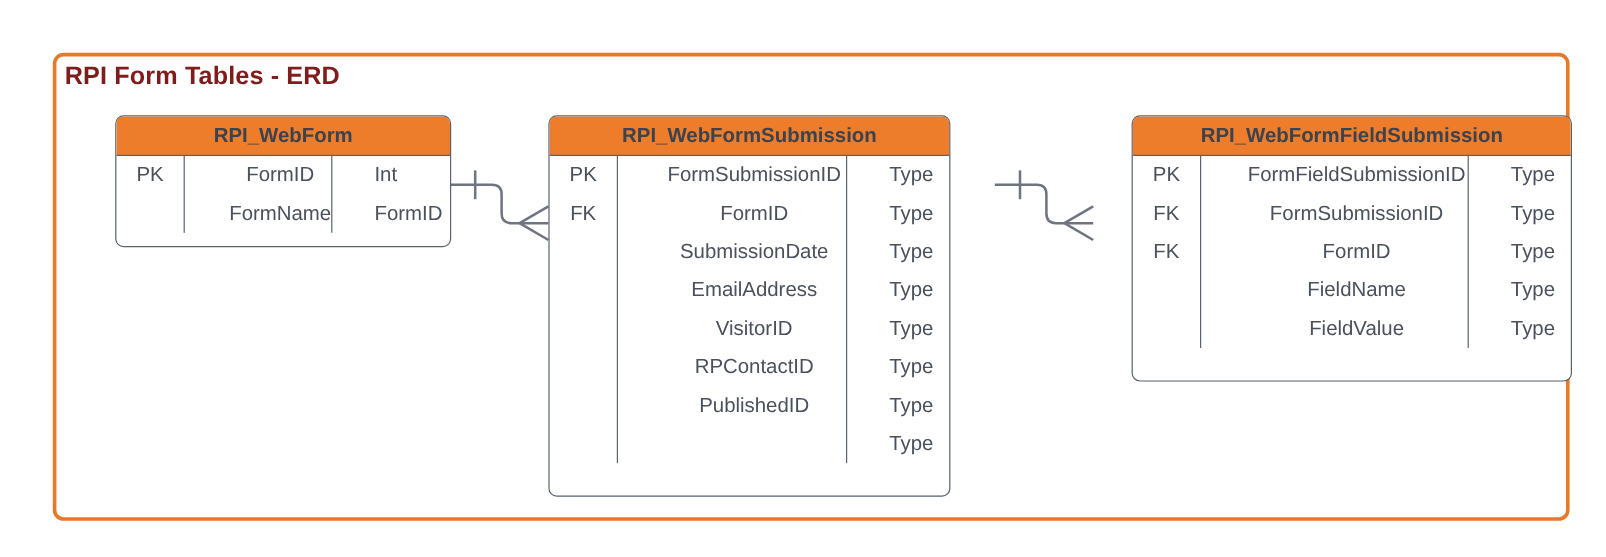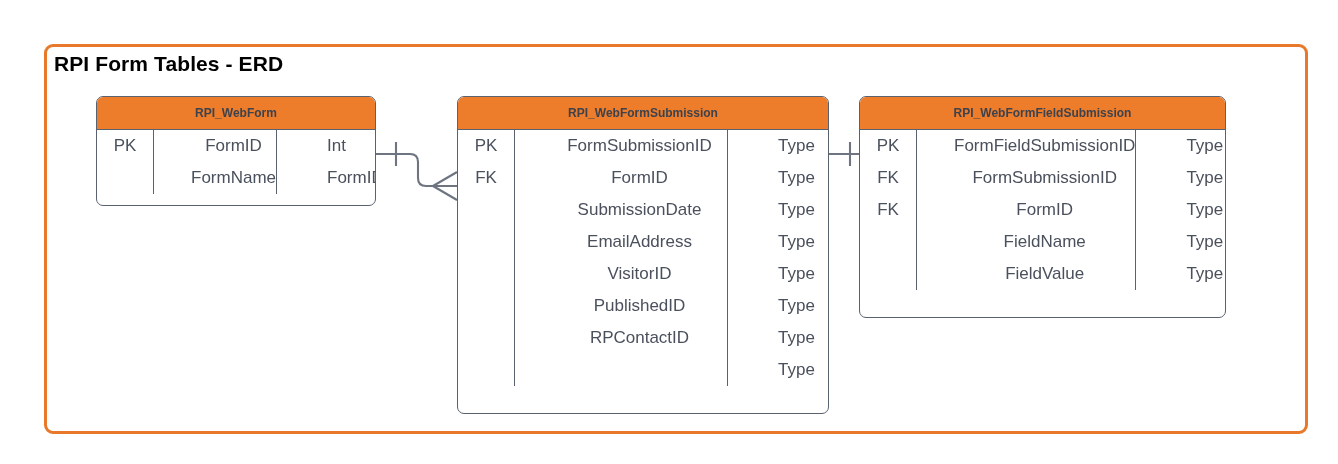--- a/index.html
+++ b/index.html
@@ -10,47 +10,47 @@
   #canvas{position:absolute;left:0;top:0;width:1338px;height:464px;}
 
   
   .erd-frame{
     position:absolute;left:44px;top:44px;width:1264px;height:390px;
     border:3px solid #E8792A;border-radius:9px;background:#ffffff;
     box-sizing:border-box;
   }
   .erd-title{
     position:absolute;left:54px;top:52px;
-    font-size:21px;font-weight:bold;color:#000000;letter-spacing:.1px;
+    font-size:21px;font-weight:bold;color:#7f1d1d;letter-spacing:.1px;
     white-space:nowrap;
   }
 
   
   .entity{
     position:absolute;box-sizing:border-box;
     border:1.6px solid #5A6270;border-radius:7px;
     background:#ffffff;overflow:hidden;
   }
   .entity-header{
     background:#ED7D2B;color:#3D424D;
-    font-size:12px;font-weight:bold;text-align:center;
+    font-size:17px;font-weight:bold;text-align:center;
     line-height:32px;height:32px;
     border-bottom:1.6px solid #5A6270;
     white-space:nowrap;overflow:hidden;
   }
   .entity-body{position:relative;display:flex;align-items:stretch;gap:28px;}
   .col-key{
     box-sizing:border-box;border-right:1.3px solid #5A6270;
     flex:0 0 auto;
   }
   .col-name{
     box-sizing:border-box;border-right:1.3px solid #5A6270;
     flex:1 1 auto;
   }
-  .col-type{flex:0 0 auto;box-sizing:border-box;margin-left:15px;}
+  .col-type{flex:0 0 auto;box-sizing:border-box;}
   .cell{
     height:32px;line-height:32px;font-size:17px;color:#4A505C;
     white-space:nowrap;overflow:hidden;
   }
   .cell.key{text-align:center;}
   .cell.name{padding-left:9px;text-align:center;}
   .cell.type{padding-left:7px;}
 
   
   .connector{position:absolute;left:0;top:0;width:1338px;height:464px;
@@ -88,56 +88,56 @@
         <div class="cell name">FormID</div>
         <div class="cell name">FormName</div>
       </div>
       <div class="col-type" style="width:85px;">
         <div class="cell type">Int</div>
         <div class="cell type">FormID</div>
       </div>
     </div>
   </div>
 
-  <div class="entity" style="left:457px;top:96px;width:372px;height:318px;">
+  <div class="entity" style="left:457px;top:96px;width:335px;height:318px;">
     <div class="entity-header">RPI_WebFormSubmission</div>
     <div class="entity-body">
       <div class="col-key" style="width:57px;">
         <div class="cell key">PK</div>
         <div class="cell key">FK</div>
         <div class="cell key"></div>
         <div class="cell key"></div>
         <div class="cell key"></div>
         <div class="cell key"></div>
         <div class="cell key"></div>
         <div class="cell key"></div>
       </div>
       <div class="col-name" style="width:258px;">
         <div class="cell name">FormSubmissionID</div>
         <div class="cell name">FormID</div>
         <div class="cell name">SubmissionDate</div>
         <div class="cell name">EmailAddress</div>
         <div class="cell name">VisitorID</div>
+        <div class="cell name">RPContactID</div>
         <div class="cell name">PublishedID</div>
-        <div class="cell name">RPContactID</div>
       </div>
       <div class="col-type" style="width:57px;">
         <div class="cell type">Type</div>
         <div class="cell type">Type</div>
         <div class="cell type">Type</div>
         <div class="cell type">Type</div>
         <div class="cell type">Type</div>
         <div class="cell type">Type</div>
         <div class="cell type">Type</div>
         <div class="cell type">Type</div>
       </div>
     </div>
   </div>
 
-  <div class="entity" style="left:859px;top:96px;width:367px;height:222px;">
+  <div class="entity" style="left:943px;top:96px;width:367px;height:222px;">
     <div class="entity-header">RPI_WebFormFieldSubmission</div>
     <div class="entity-body">
       <div class="col-key" style="width:57px;">
         <div class="cell key">PK</div>
         <div class="cell key">FK</div>
         <div class="cell key">FK</div>
         <div class="cell key"></div>
         <div class="cell key"></div>
       </div>
       <div class="col-name" style="width:253px;">

